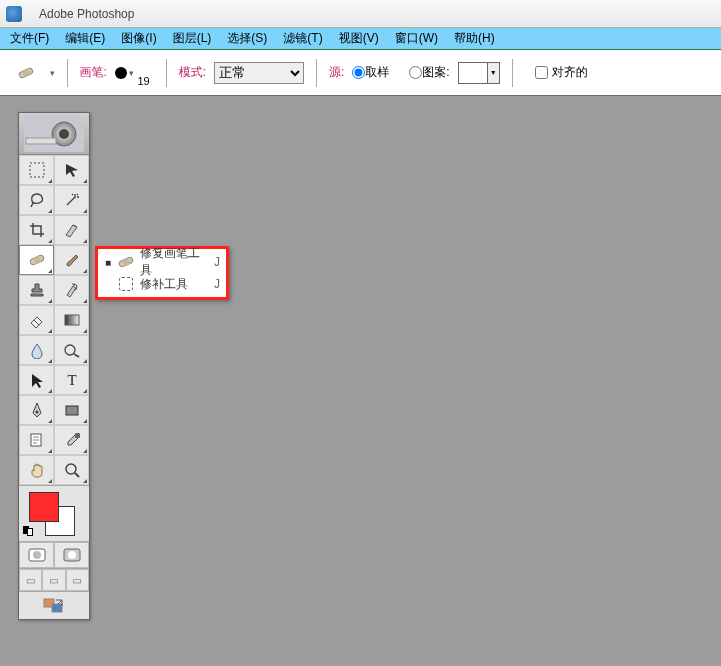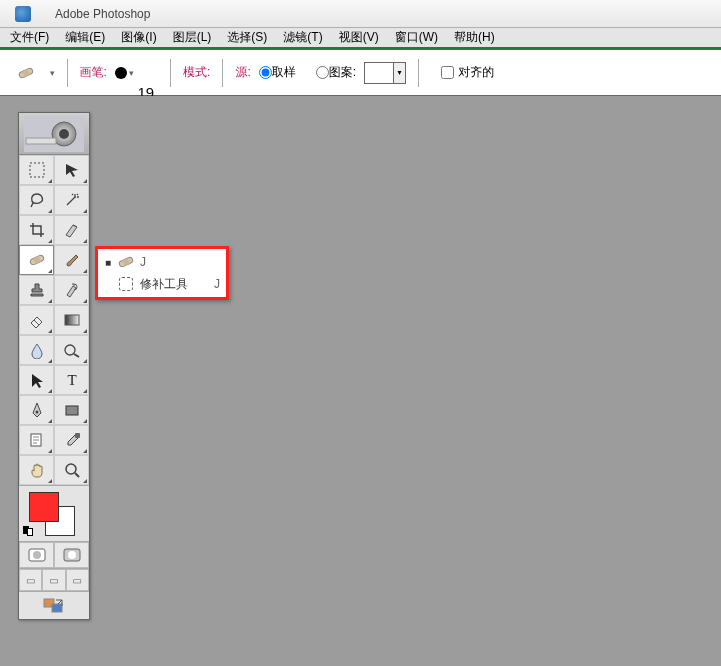--- a/index.html
+++ b/index.html
@@ -10,33 +10,33 @@
     width: 721px;
     height: 666px;
     overflow: hidden;
   }
   .titlebar {
     height: 28px;
     background: linear-gradient(#f8f8f8, #e8e8e8);
     border-bottom: 1px solid #b0b0b0;
     display: flex;
     align-items: center;
-    padding: 0 15px;
-    gap: 24px;
+    padding: 0 6px;
+    gap: 17px;
   }
   .app-icon {
     width: 16px; height: 16px;
     background: radial-gradient(circle at 40% 40%, #5aa0e0, #2060a0);
     border-radius: 3px;
   }
   .app-title { color: #444; }
   .menubar {
     height: 22px;
-    background: #e5e5e5;
-    border-bottom: 3px solid #15803d;
+    background: #7dd3fc;
+    border-bottom: 1px solid #15803d;
     display: flex;
     align-items: center;
     padding: 0 2px;
   }
   .menubar span {
     padding: 2px 8px;
     cursor: default;
   }
   .optionsbar {
     height: 46px;
@@ -53,21 +53,21 @@
     margin: 0 4px;
   }
   .brush-icon {
     width: 32px; height: 20px;
     display:flex; align-items:center; justify-content:center;
   }
   .brush-dot {
     width: 12px; height: 12px;
     background: #000; border-radius: 50%;
   }
-  .brush-num { font-size: 15px; position: relative; top: 20px; left: -4px; }
+  .brush-num { font-size: 11px; position: relative; top: 8px; left: -4px; }
   .opt-label { color: #be185d; }
   select.mode {
     width: 90px; height: 22px;
     border: 1px solid #888;
   }
   .radio-group { display: flex; align-items: center; }
   .radio-group input { margin: 0; }
   .swatch-box {
     width: 30px; height: 22px;
     border: 1px solid #666;
@@ -228,20 +228,23 @@
   <span style="font-size:9px;color:#666">▾</span>
   <div class="divider"></div>
   <span class="opt-label">画笔:</span>
   <div style="display:flex;align-items:center;">
     <div class="brush-dot"></div>
     <span style="font-size:9px;color:#666;margin-left:2px">▾</span>
   </div>
   <span class="brush-num">19</span>
   <div class="divider"></div>
   <span class="opt-label">模式:</span>
+  <select class="mode">
+    <option>正常</option>
+  </select>
   <div class="divider"></div>
   <span class="opt-label">源:</span>
   <label class="radio-group">
     <input type="radio" checked="" style="">
     <span>取样</span>
   </label>
   <label class="radio-group" style="margin-left:12px">
     <input type="radio" style="">
     <span>图案:</span>
   </label>
@@ -589,20 +592,21 @@
 
   <div class="flyout">
     <div class="fly-item">
       <span class="mark">■</span>
       <span class="ficon">
         <svg class="bandaid" viewBox="0 0 16 16">
             <rect x="1" y="5" width="14" height="6" rx="3" fill="#d8c8a8" stroke="#888"></rect>
             <rect x="5" y="5" width="6" height="6" fill="#c8b898"></rect>
           </svg>
       </span>
+      <span class="flabel">修复画笔工具</span>
       <span class="fkey">J</span>
     </div>
     <div class="fly-item">
       <span class="mark"></span>
       <span class="ficon">
         <div class="patch-ico"></div>
       </span>
       <span class="flabel">修补工具</span>
       <span class="fkey">J</span>
     </div>

